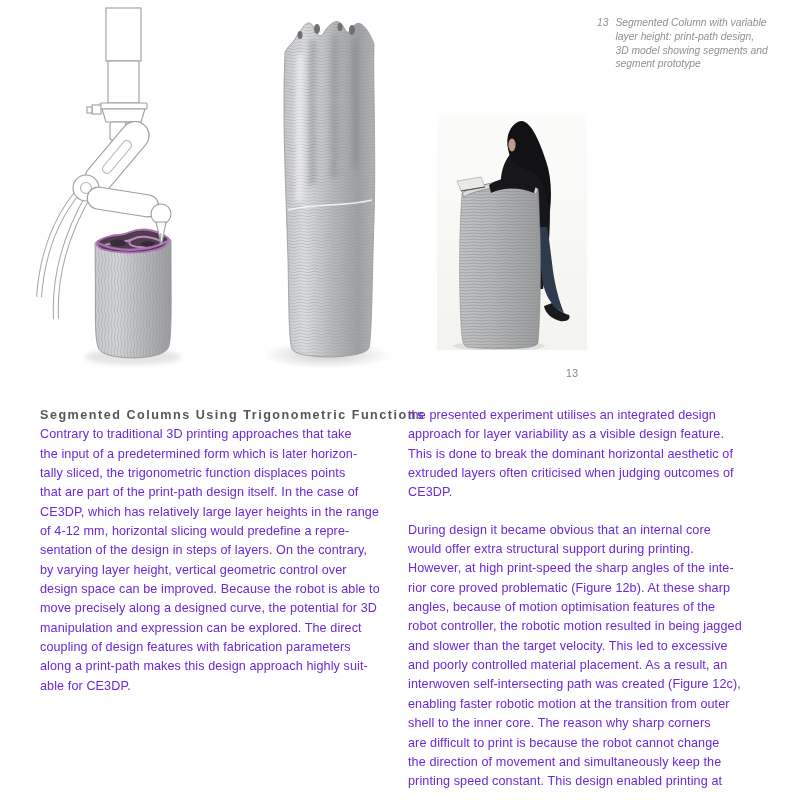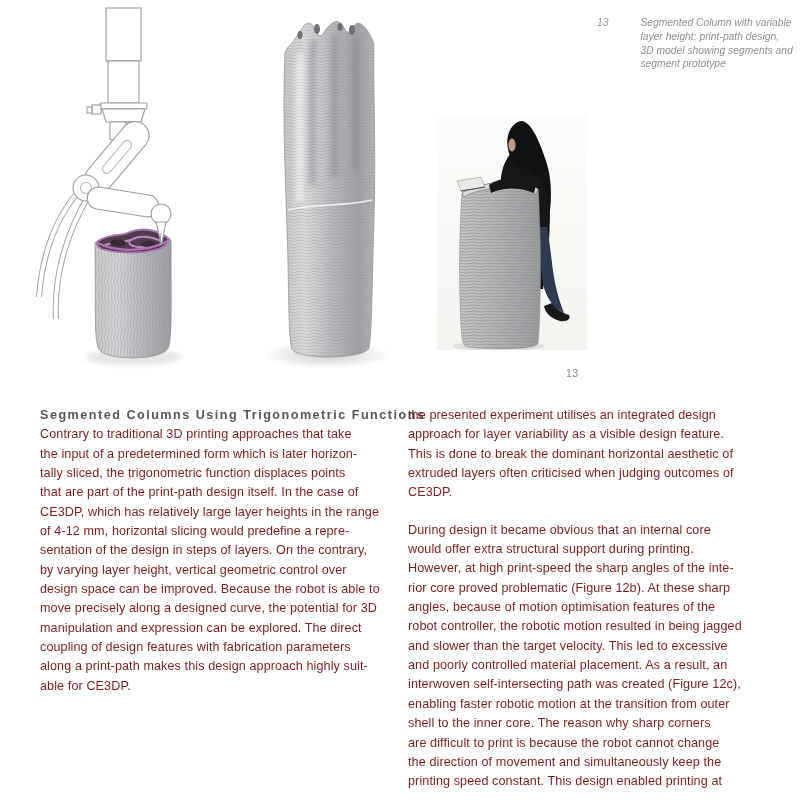--- a/index.html
+++ b/index.html
@@ -9,40 +9,40 @@
     font-family:"Liberation Sans",sans-serif;
   }
   .abs{position:absolute;}
   
   .textcol{position:absolute;top:406px;width:362px;}
   .para{
     white-space:pre;
     font-size:12.6px;
     line-height:19.35px;
     letter-spacing:0.1px;
-    color:#7f1d1d;
+    color:#6d28d9;
     margin:0 0 18px 0;
   }
   .heading{
     font-size:12.6px;
     line-height:19.35px;
     letter-spacing:1.5px;
     color:#56575c;
     margin:0;
     white-space:pre;
   }
   
   .fig-caption{
     position:absolute;left:597px;top:16px;width:185px;
     display:flex;gap:7px;
     font-size:10.3px;line-height:13.8px;
     font-style:italic;color:#8f9095;
   }
   .fig-caption .cap-num{flex:0 0 auto;}
-  .fig-caption .cap-text{white-space:pre;margin-left:25px;}
+  .fig-caption .cap-text{white-space:pre;}
   .fig-num-bottom{
     position:absolute;left:566px;top:367px;
     font-size:10.5px;color:#85868b;letter-spacing:0.5px;
   }
   svg{display:block;}
 </style>
 </head>
 <body>
 
 <svg class="abs" style="left:30px;top:5px;" width="210" height="365" viewBox="0 0 210 365">

